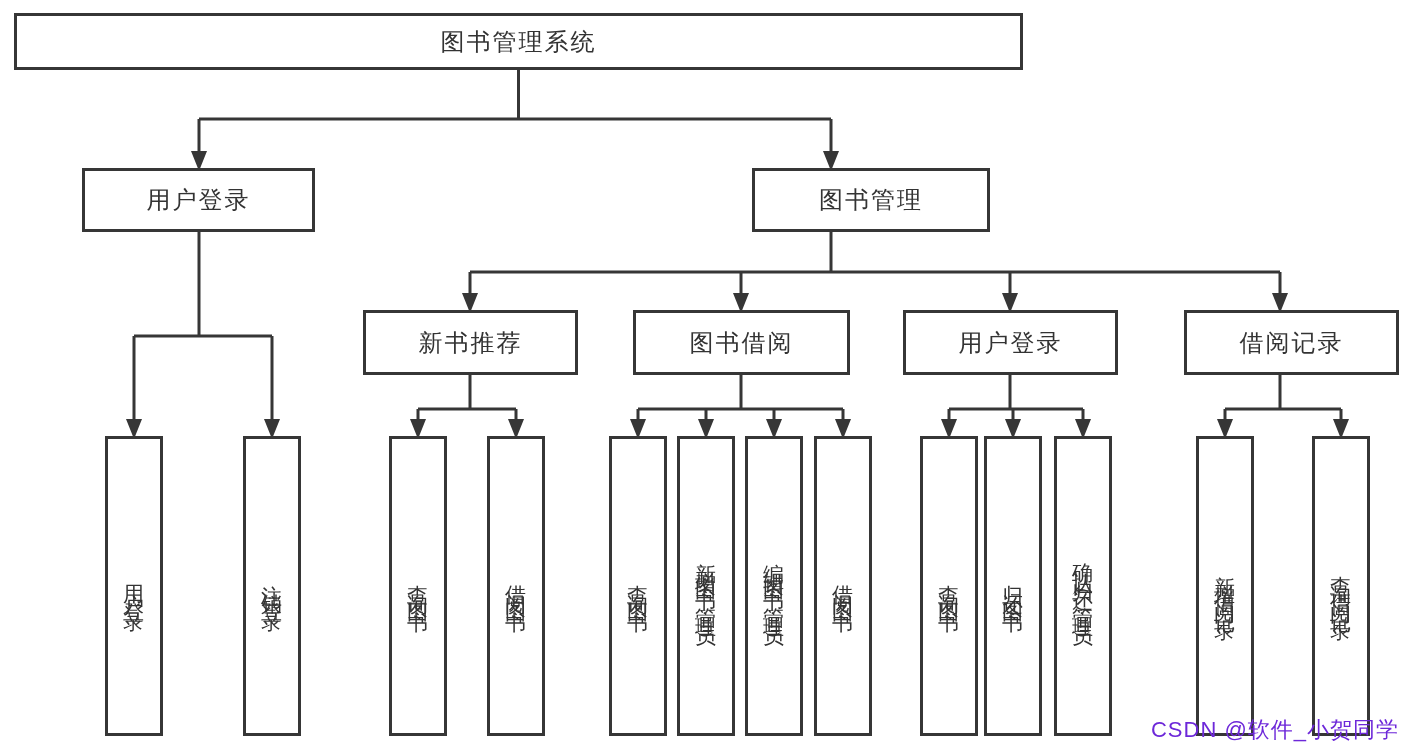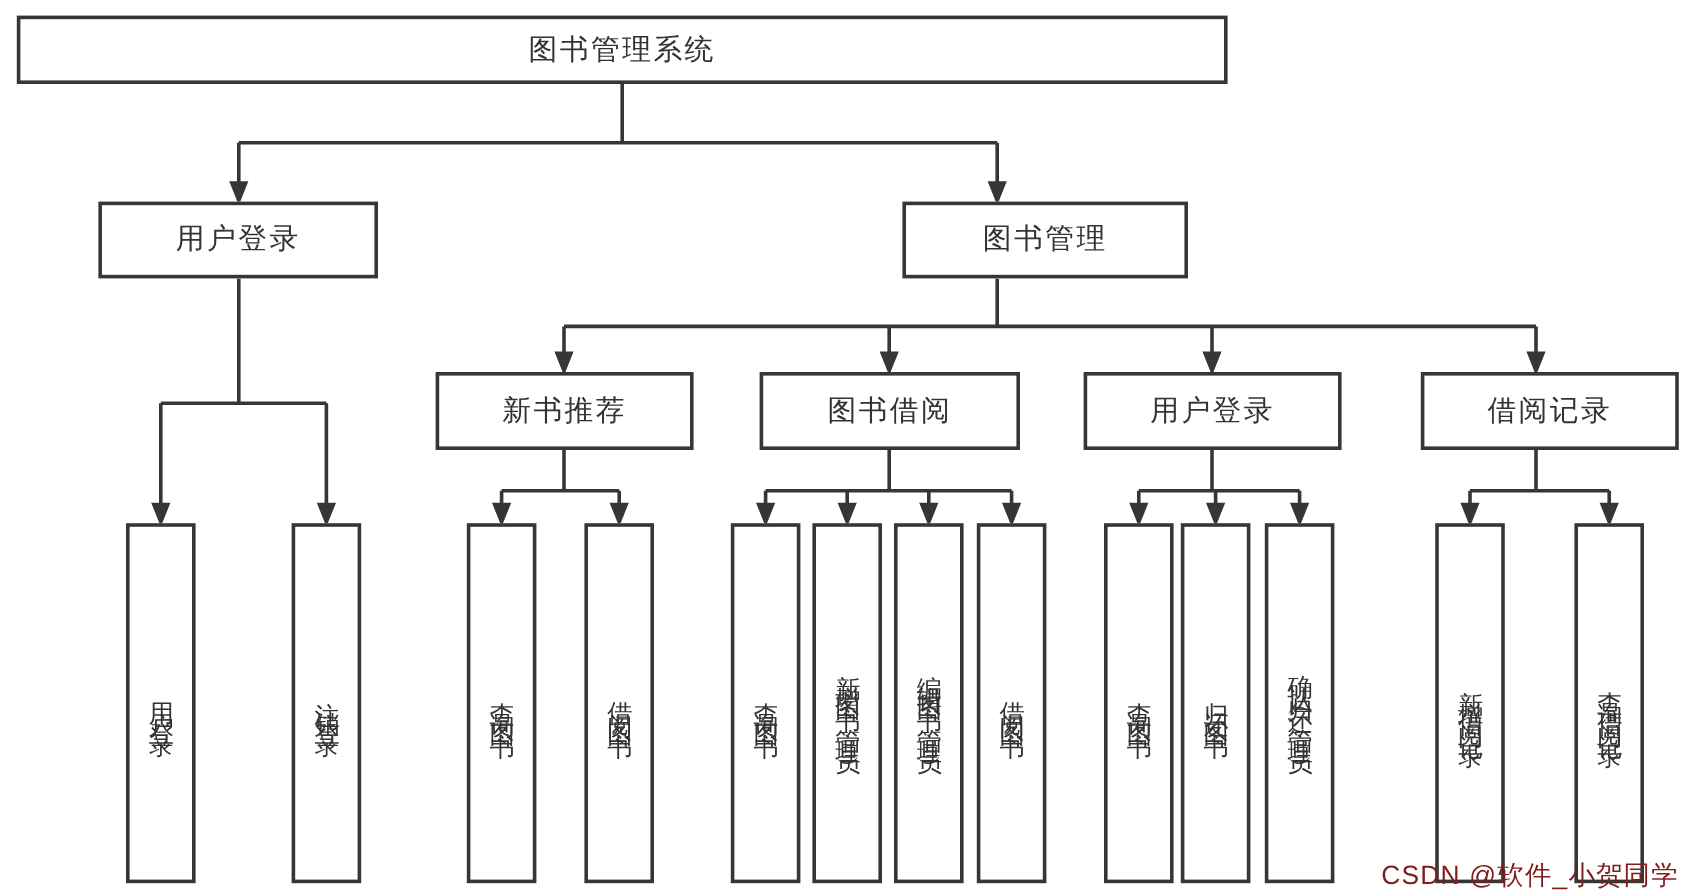--- a/index.html
+++ b/index.html
@@ -32,21 +32,21 @@
     writing-mode:vertical-rl;
     text-orientation:mixed;
     font-size:21px;
     letter-spacing:9px;
     line-height:1;
   }
   .watermark {
     position:absolute;
     right:6px; bottom:2px;
     font-size:22px;
-    color:#7f1d1d;
+    color:#6d28d9;
     letter-spacing:1px;
     white-space:nowrap;
   }
 </style>
 </head>
 <body>
 
 <div class="canvas">
 
   <svg class="connectors" width="1405" height="747" viewBox="0 0 1405 747">

